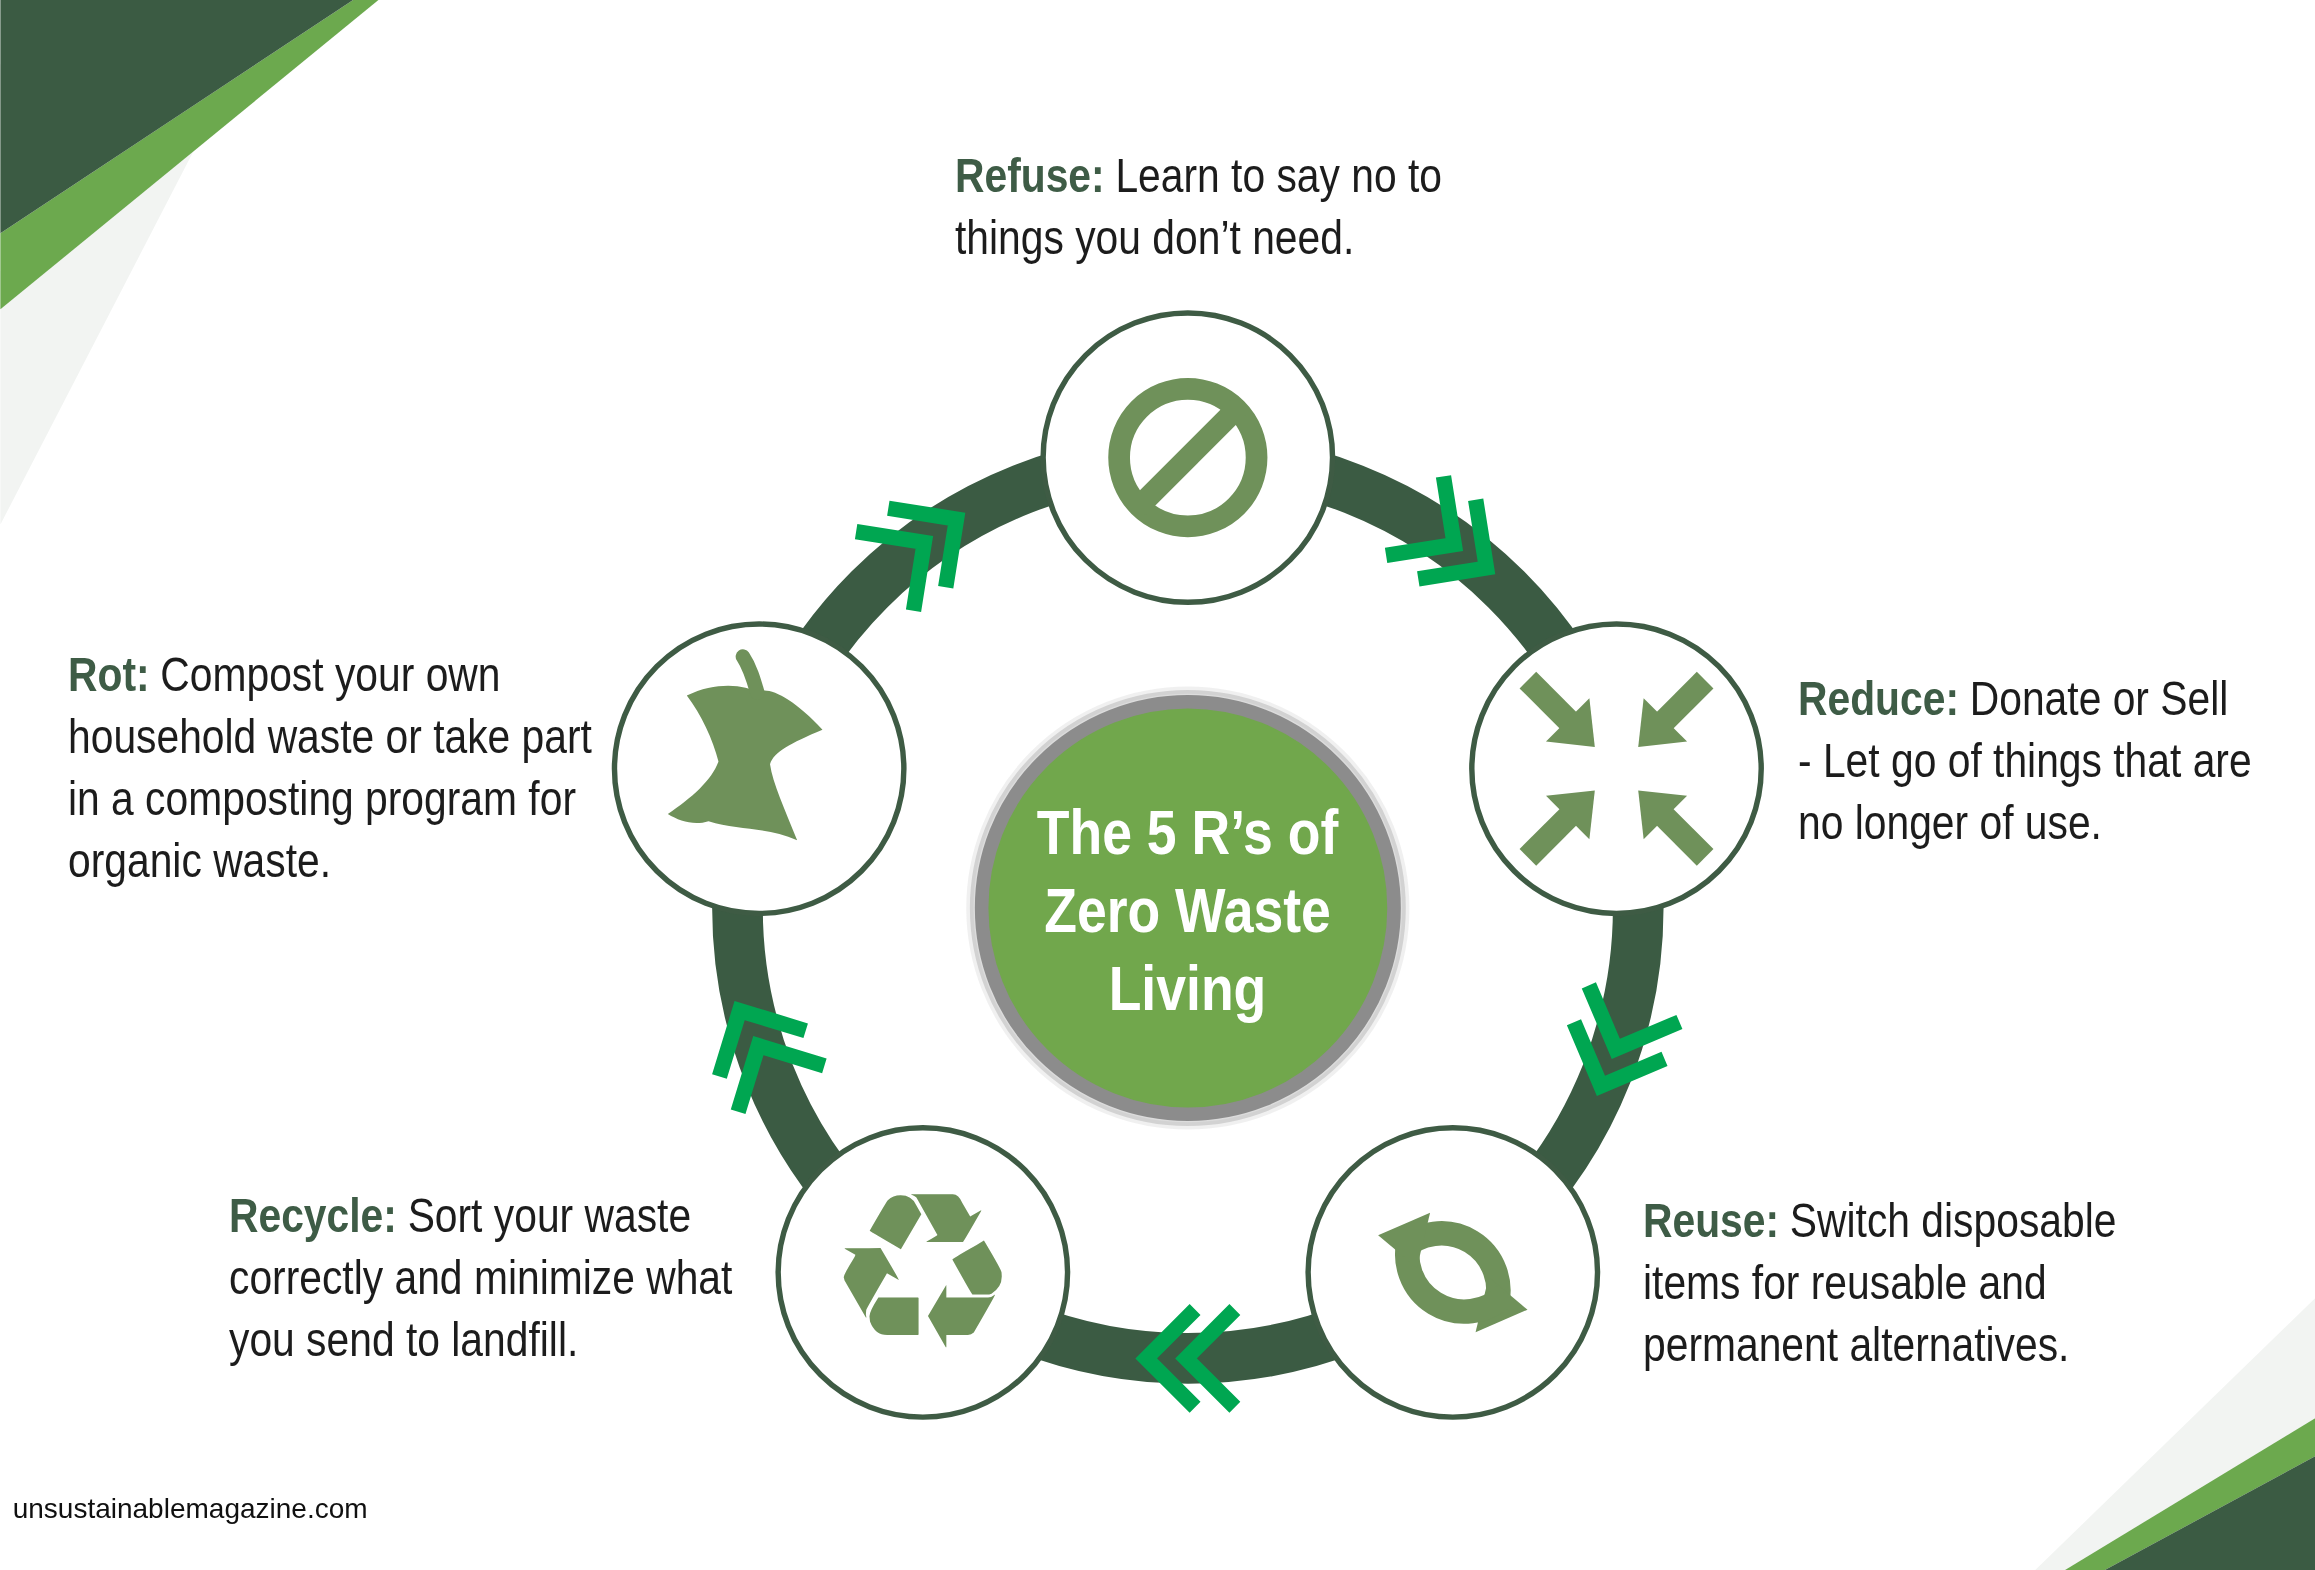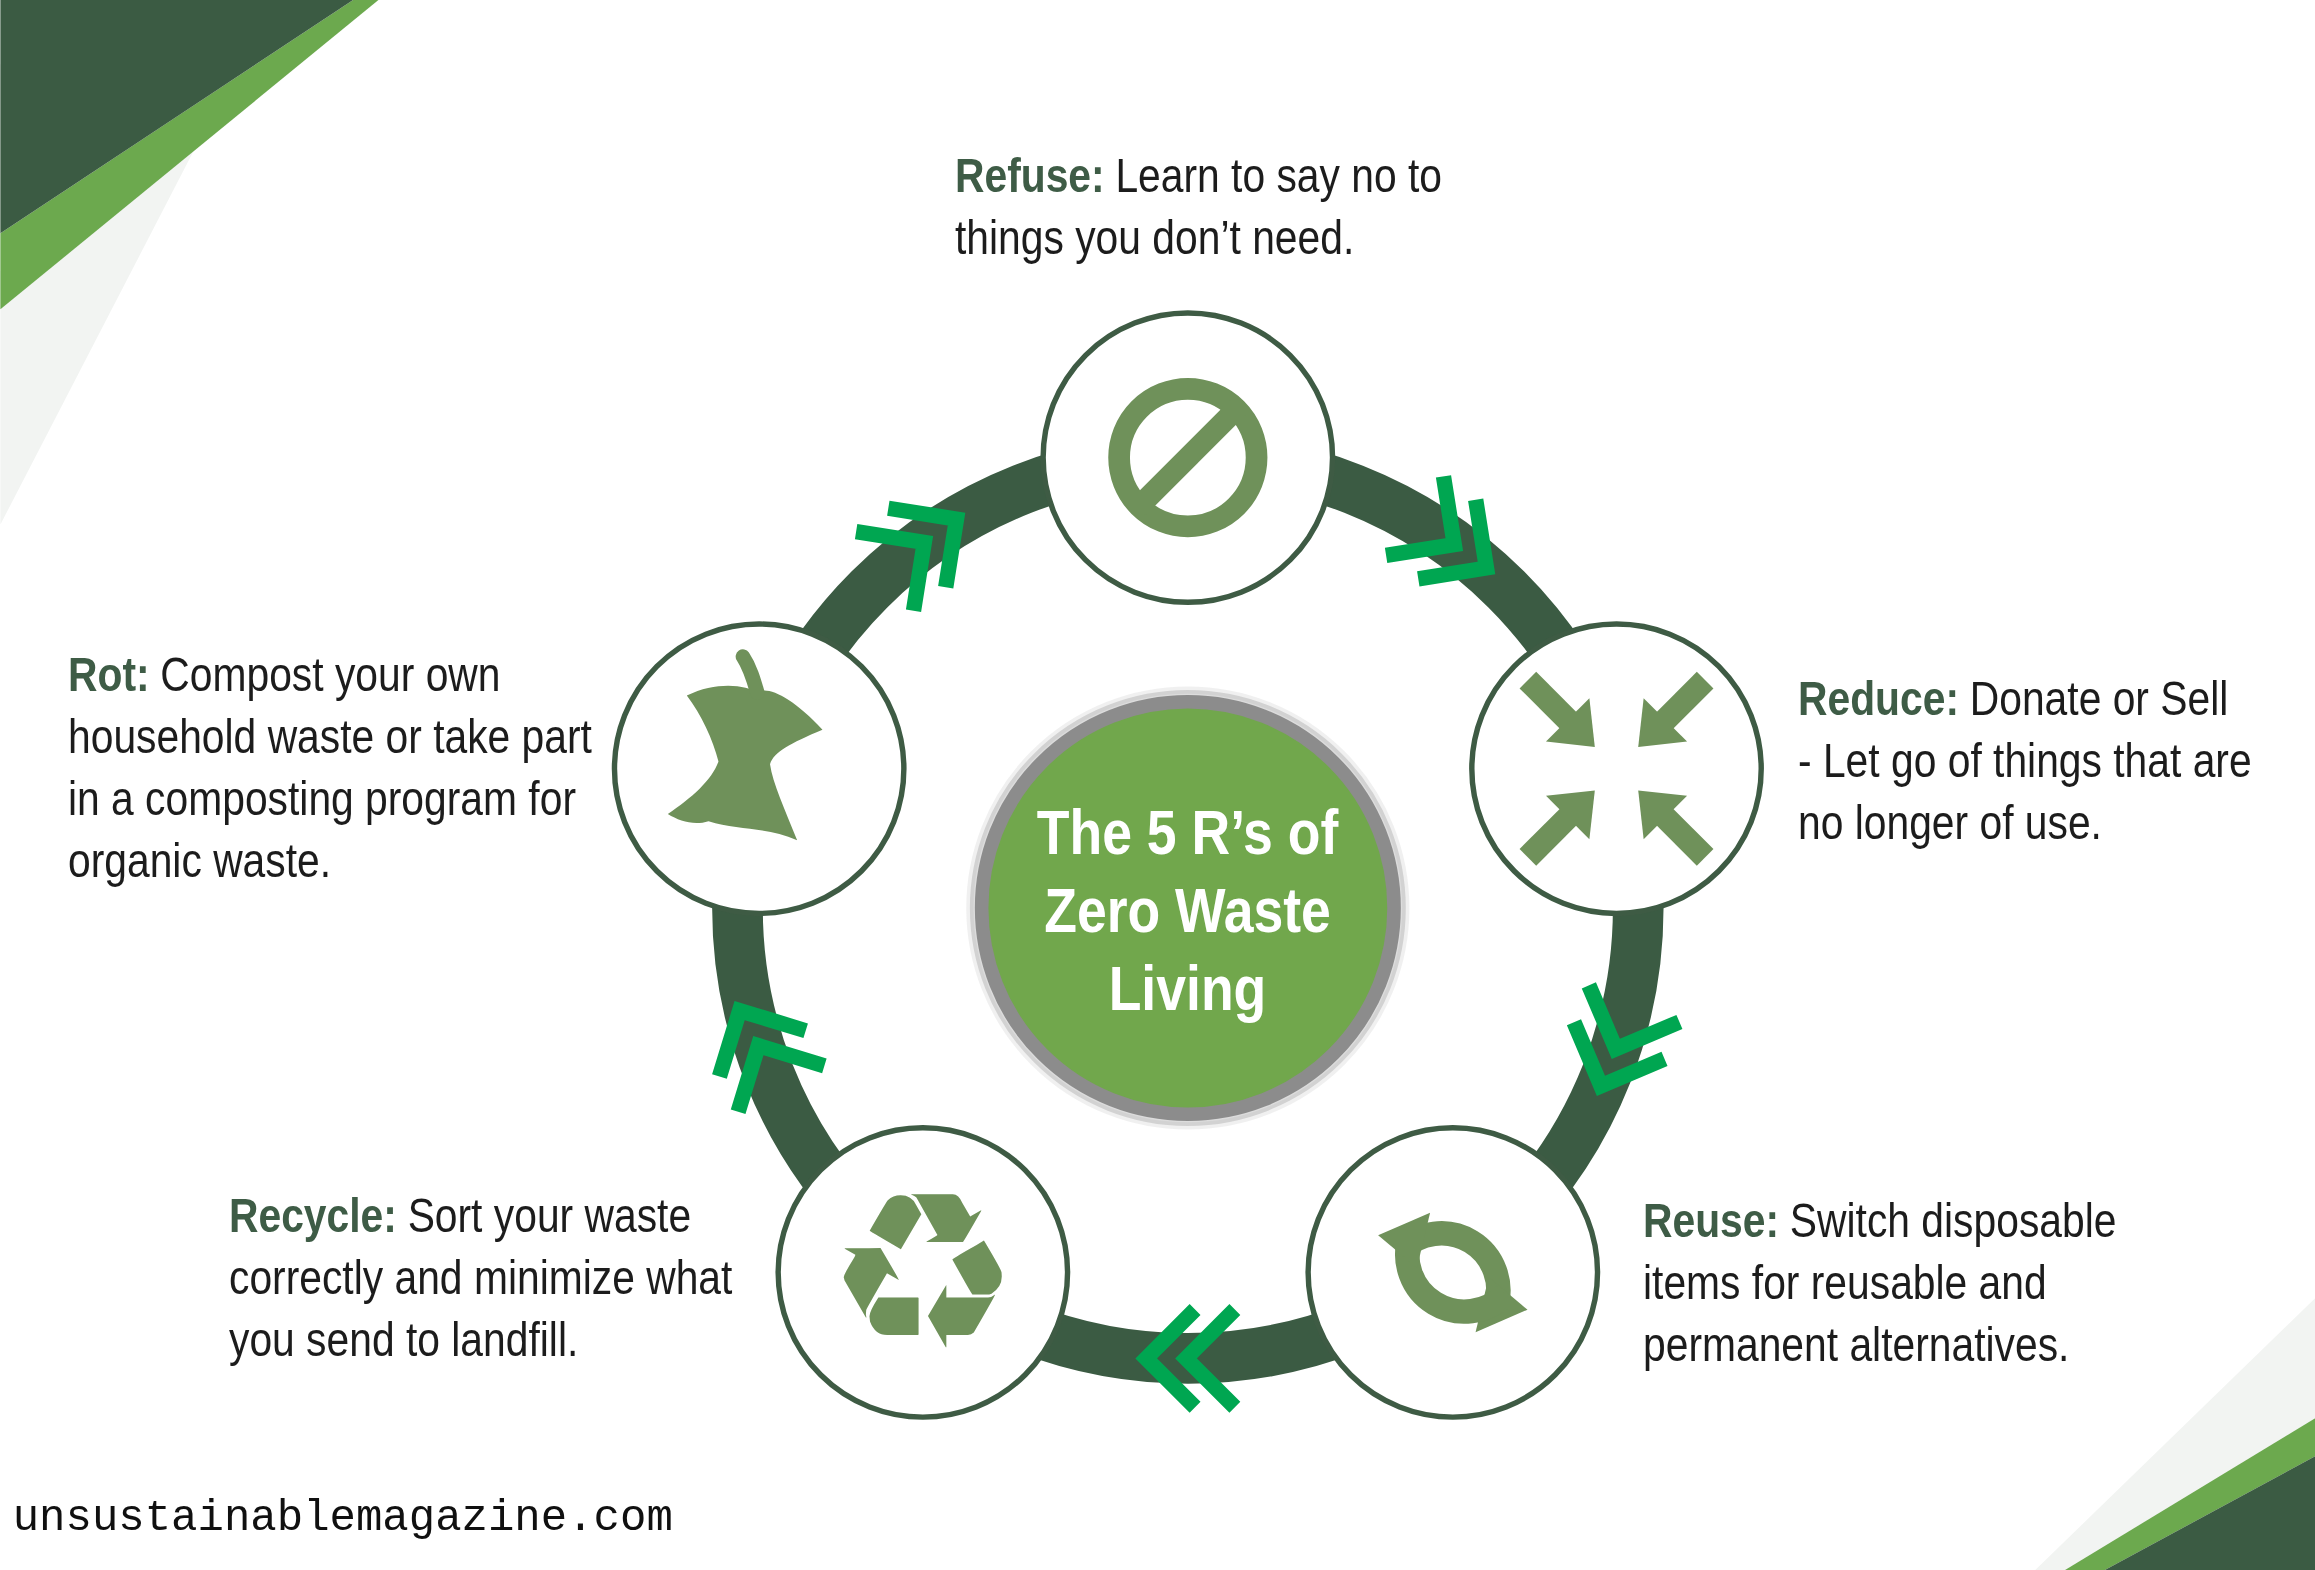--- a/index.html
+++ b/index.html
@@ -14,21 +14,21 @@
   }
   .step-line:empty { display:none; }
   .step-label { font-weight:bold; color:#3E5C46; margin-right:12.7px; }
   .center-title {
     position:absolute; left:916px; top:793px; width:543px; text-align:center;
     color:#ffffff; font-weight:bold; font-size:63px; line-height:78px;
     transform:scaleX(0.85); transform-origin:50% 0; white-space:nowrap;
   }
   .watermark {
     position:absolute; left:12.7px; top:1493px;
-    font-family:Liberation Mono, monospace; font-size:44px; color:#101010;
+    font-family:Liberation Sans, sans-serif; font-size:28px; color:#101010;
   }
 </style>
 </head>
 <body>
 
 <svg class="bg-svg" viewBox="0 0 2560 1736">
   <defs>
     <g id="chev">
       <polyline points="-52,-54 2,0 -52,54" fill="none" stroke="#00A651" stroke-width="17"></polyline>
       <polyline points="-8,-54 46,0 -8,54" fill="none" stroke="#00A651" stroke-width="17"></polyline>

